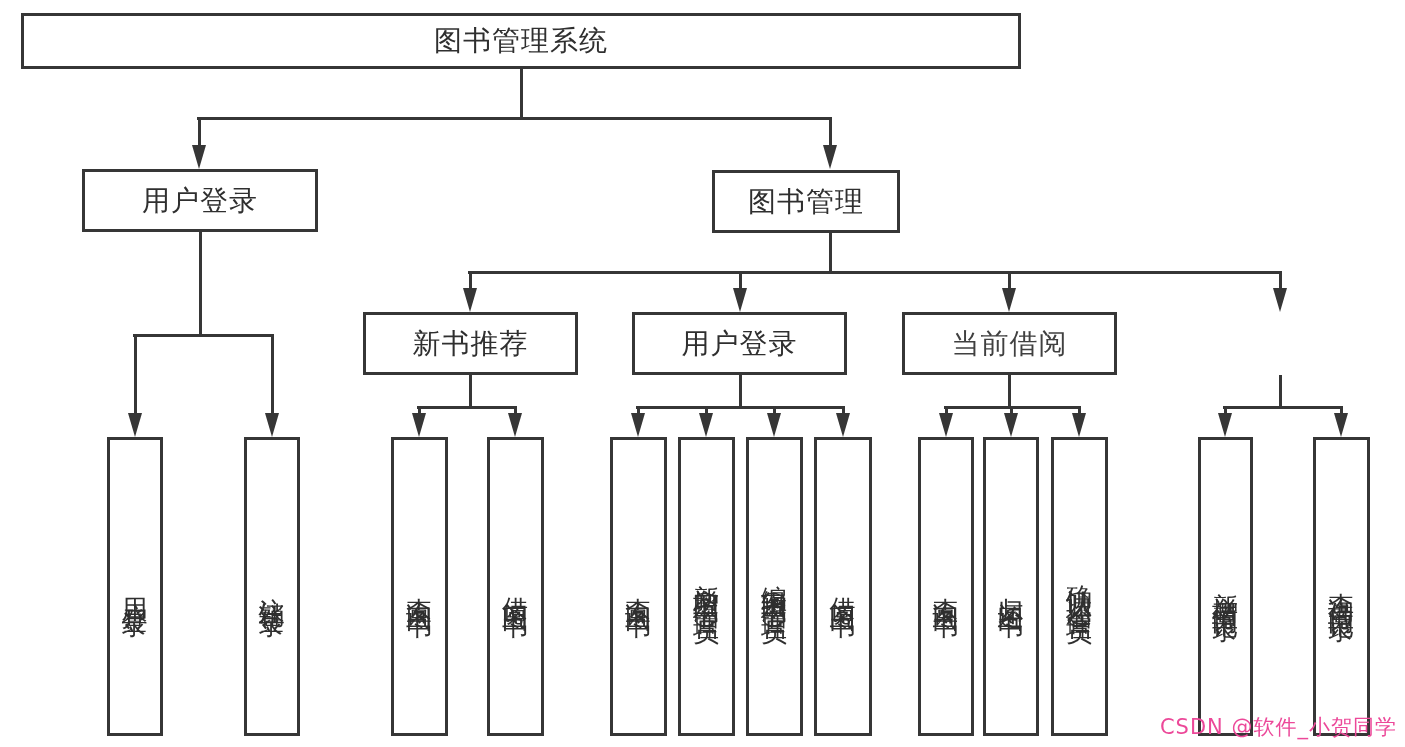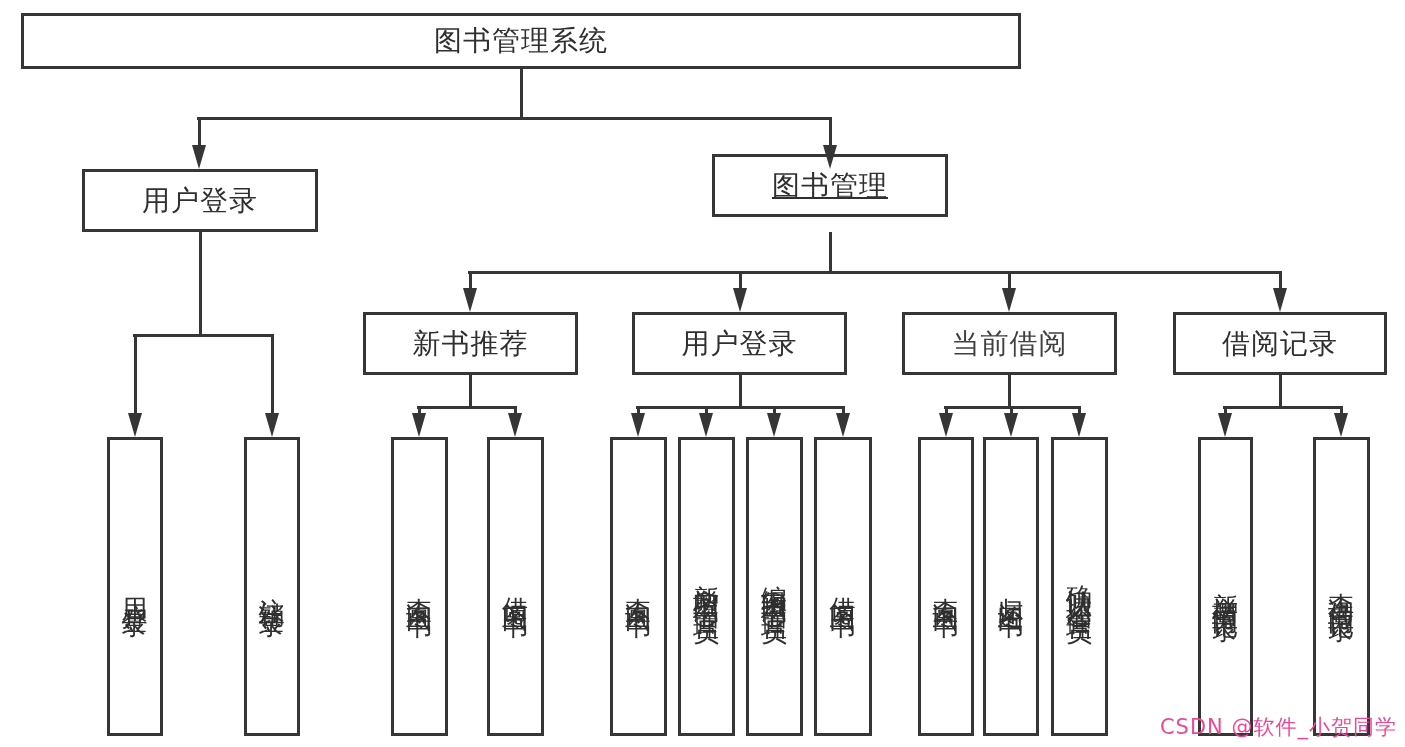--- a/index.html
+++ b/index.html
@@ -67,35 +67,32 @@
 
 <div id="canvas">
 
   <div class="node h" style="left: 21px; top: 13px; width: 1000px; height: 56px; border-color: rgb(54, 54, 54); color: rgb(47, 47, 47);">
     <span>图书管理系统</span>
   </div>
 
   <div class="node h" style="left: 82px; top: 169px; width: 236px; height: 63px; border-color: rgb(54, 54, 54); color: rgb(47, 47, 47);">
     <span>用户登录</span>
   </div>
-  <div class="node h" style="left: 712px; top: 154px; width: 236px; height: 63px; border-color: rgb(54, 54, 54); color: rgb(47, 47, 47); text-decoration: underline;">
+  <div class="node h" style="left: 712px; top: 170px; width: 188px; height: 63px; border-color: rgb(54, 54, 54); color: rgb(47, 47, 47);">
     <span>图书管理</span>
   </div>
 
   <div class="node h" style="left: 363px; top: 312px; width: 215px; height: 63px; border-color: rgb(54, 54, 54); color: rgb(47, 47, 47);">
     <span>新书推荐</span>
   </div>
   <div class="node h" style="left: 632px; top: 312px; width: 215px; height: 63px; border-color: rgb(54, 54, 54); color: rgb(47, 47, 47);">
     <span>用户登录</span>
   </div>
   <div class="node h" style="left: 902px; top: 312px; width: 215px; height: 63px; border-color: rgb(54, 54, 54); color: #404040;">
     <span>当前借阅</span>
-  </div>
-  <div class="node h" style="left: 1173px; top: 312px; width: 214px; height: 63px; border-color: rgb(54, 54, 54); color: rgb(47, 47, 47);">
-    <span>借阅记录</span>
   </div>
 
   <div class="node v" style="left: 107px; top: 437px; width: 56px; height: 299px; border-color: rgb(54, 54, 54); color: rgb(47, 47, 47);">
     <span>用户登录</span>
   </div>
   <div class="node v" style="left: 244px; top: 437px; width: 56px; height: 299px; border-color: rgb(54, 54, 54); color: rgb(47, 47, 47);">
     <span>注销登录</span>
   </div>
   <div class="node v" style="left: 391px; top: 437px; width: 57px; height: 299px; border-color: rgb(54, 54, 54); color: rgb(47, 47, 47);">
     <span>查询图书</span>

